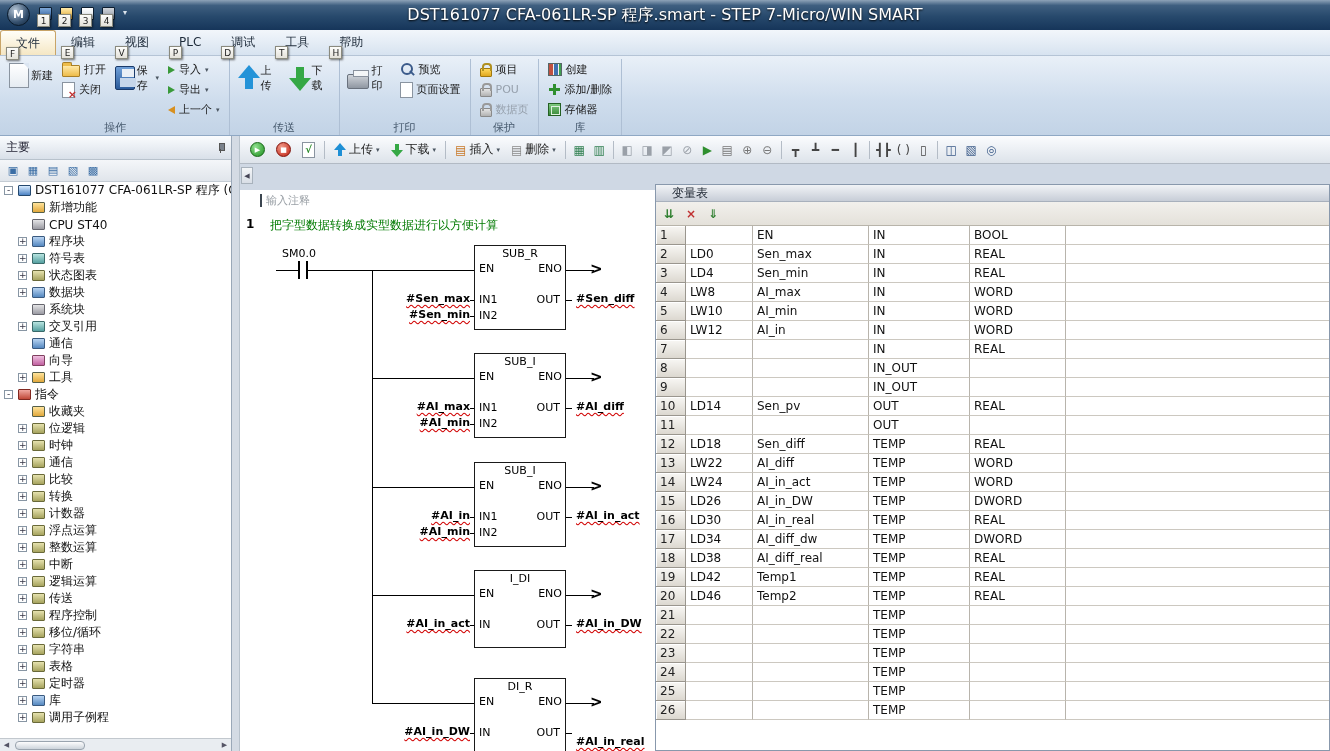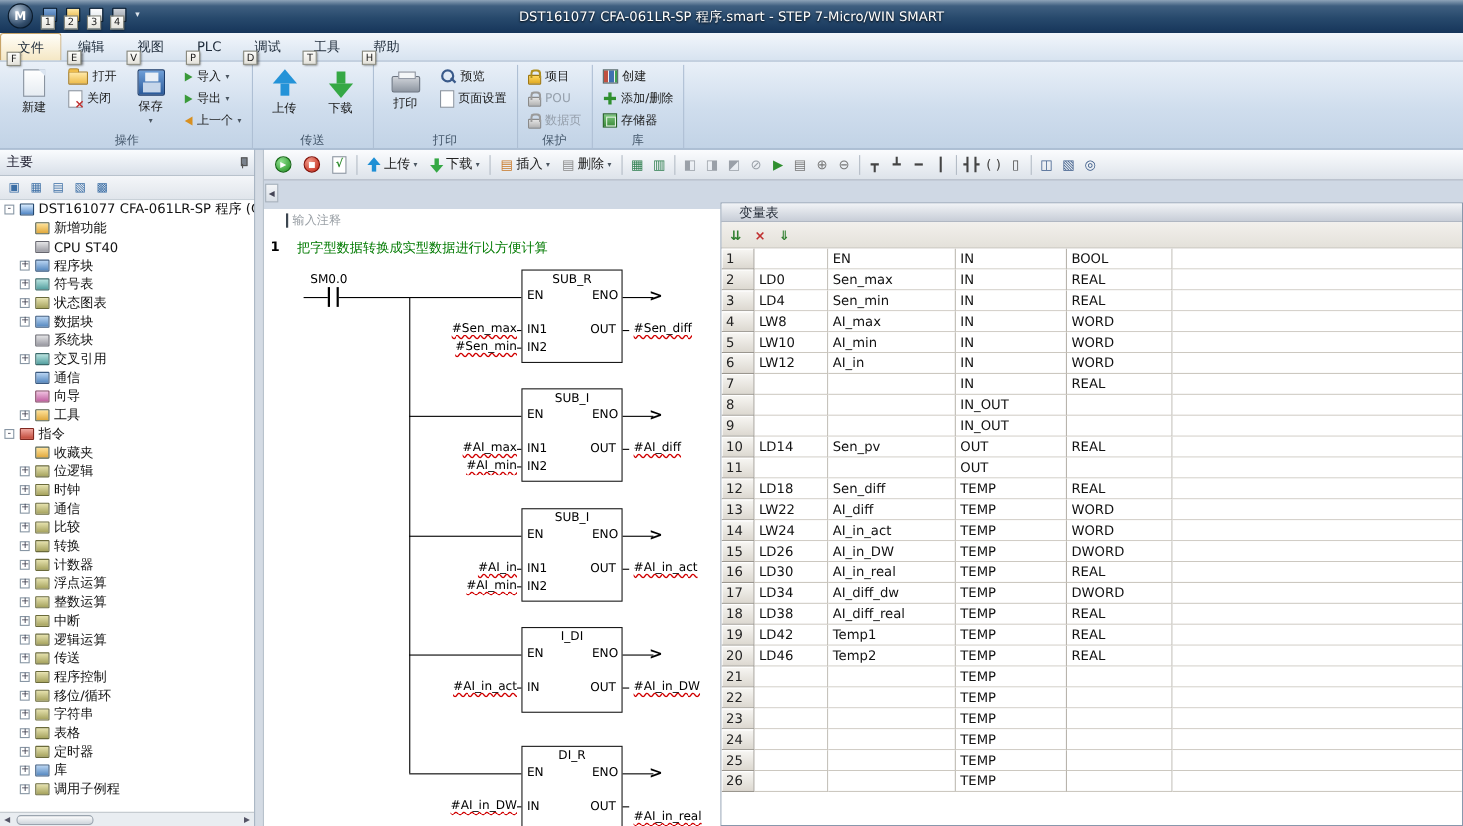--- a/index.html
+++ b/index.html
@@ -3,21 +3,21 @@
 <meta charset="utf-8">
 <style>
   * { margin:0; padding:0; box-sizing:border-box; }
   html,body { width:1330px; height:751px; overflow:hidden; }
   body { font-family:"DejaVu Sans","Liberation Sans",sans-serif; font-size:12px; color:#1a1a1a; background:#cfd8e4; position:relative; }
 
   
   .titlebar { position:absolute; left:0; top:0; width:100%; height:30px;
     background:linear-gradient(180deg,#8ea3b8 0%,#3f5f80 18%,#27496c 55%,#16355a 100%); z-index:40; }
   .title-text { position:absolute; left:0; right:0; top:0; height:30px; line-height:30px; text-align:center;
-    color:#fff; font-size:12px; text-shadow:0 1px 2px #000; pointer-events:none; }
+    color:#fff; font-size:16px; text-shadow:0 1px 2px #000; pointer-events:none; }
   .app-logo { position:absolute; left:7px; top:3px; width:23px; height:23px; border-radius:50%;
     background:radial-gradient(circle at 35% 30%,#b8c8d8,#35506e 60%,#10253c); border:1px solid #0a1a2a;
     color:#fff; font-size:11px; font-weight:bold; display:flex; align-items:center; justify-content:center; }
   .qat { position:absolute; left:36px; top:4px; display:flex; gap:3px; }
   .qat-btn { position:relative; width:18px; height:18px; border-radius:2px; display:flex; align-items:center; justify-content:center; }
   .qat-ic { width:13px; height:13px; border:1px solid #0d1e30; border-radius:1px; }
   .qat-ic.save { background:linear-gradient(#7fa8d8,#2a5a9a); }
   .qat-ic.folder { background:linear-gradient(#ffe9a8,#e0a830); }
   .qat-ic.page { background:linear-gradient(#ffffff,#d8e0e8); }
   .qat-ic.print { background:linear-gradient(#d0d4da,#8f97a2); }
@@ -34,21 +34,21 @@
   .mtab.active { background:linear-gradient(#fffef8,#f5e7c4); border:1px solid #c8a468; border-bottom:none; border-radius:3px 3px 0 0; }
   .mtab .kt { left:5px; top:16px; }
 
   
   .ribbon { position:absolute; left:0; top:56px; width:100%; height:80px;
     background:linear-gradient(#e9f0f8,#cfdded 55%,#c2d3e6); border-bottom:1px solid #8fa8c4; display:flex; padding:3px 2px 0 2px; z-index:20; }
   .rgroup { display:flex; flex-direction:column; border-right:1px solid #aebfd4; padding:1px 5px 0 5px; }
   .rgroup-content { flex:1; display:flex; align-items:flex-start; gap:3px; }
   .rgroup-label { height:15px; font-size:11px; color:#44576b; text-align:center; line-height:15px; }
   .rcol { display:flex; flex-direction:column; gap:1px; }
-  .rbtn-lg { width:48px; display:flex; flex-direction:column; align-items:center; gap:2px; padding:2px 1px; font-size:11px; border:1px solid transparent; border-radius:2px; }
+  .rbtn-lg { width:48px; display:flex; align-items:center; gap:2px; padding:2px 1px; font-size:11px; border:1px solid transparent; border-radius:2px; }
   .rbtn-sm { display:flex; align-items:center; gap:4px; font-size:11px; height:19px; padding:0 3px; border:1px solid transparent; border-radius:2px; white-space:nowrap; }
   .rbtn-sm.disabled { color:#96a0ac; }
   .caret { font-size:7px; color:#4a5560; }
 
   .i-new { width:20px; height:25px; background:linear-gradient(#ffffff,#e6ecf2); border:1px solid #8a94a0; position:relative; }
   .i-new::after { content:""; position:absolute; right:-1px; top:-1px; border-top:6px solid #dbe5f1; border-left:6px solid transparent; }
   .i-save { width:25px; height:24px; background:linear-gradient(#6f9fd8,#2a5a9a); border:1px solid #1a3a6a; border-radius:2px; position:relative; }
   .i-save::before { content:""; position:absolute; left:6px; top:2px; width:12px; height:8px; background:#e9eff6; }
   .i-save::after { content:""; position:absolute; left:4px; bottom:2px; width:16px; height:9px; background:#c6d6ea; }
   .i-folder { width:18px; height:12px; position:relative; background:linear-gradient(#ffe9a8,#eebc4a); border:1px solid #a87f28; border-radius:1px; margin-top:3px; }
@@ -130,21 +130,21 @@
   .tabsrow { position:absolute; left:14px; top:28px; right:0; height:26px; background:linear-gradient(#eef2f6,#ccd5e0); border-bottom:1px solid #9aa8b6; display:flex; align-items:flex-end; padding-left:3px; gap:1px; }
   .etab { border:1px solid #93a2b4; border-bottom:none; border-radius:3px 3px 0 0; padding:3px 10px 2px 10px; font-size:12px;
     background:linear-gradient(#fafbfc,#dde4ec); white-space:nowrap; }
   .etab.active { background:#fffef9; font-weight:bold; padding-bottom:3px; }
 
   .editor { position:absolute; left:0; top:54px; right:0; bottom:0; background:#fff; }
   #ladder { position:absolute; left:0; top:0; right:0; bottom:0; overflow:hidden; }
   .wire { position:absolute; background:#000; }
   .ltext { position:absolute; font-size:11px; white-space:nowrap; color:#000; }
   .lbox { position:absolute; border:1px solid #1a1a1a; background:transparent; }
-  .lvar { text-decoration:underline; text-decoration-style:wavy; text-decoration-color:#d00000; text-underline-offset:2px; }
+  .lvar { text-decoration:underline; text-decoration-style:wavy; text-decoration-color:#d00000; text-underline-offset:2px;font-weight:bold; }
 
   
   .vtpanel { position:absolute; left:655px; top:184px; right:0; bottom:0; background:#fff; border:1px solid #8898ac; z-index:50; display:flex; flex-direction:column; }
   .vt-title { height:17px; background:linear-gradient(#f1f3f6,#c7cdd7); border-bottom:1px solid #a8b0bc; font-size:12px; line-height:16px; padding-left:16px; color:#1c2430; }
   .vt-tools { height:24px; background:linear-gradient(#f2f0ec,#e4e1da); border-bottom:1px solid #b8b4aa; display:flex; align-items:center; padding-left:3px; gap:2px; }
   .vtico { width:20px; height:19px; display:flex; align-items:center; justify-content:center; font-size:12px; font-weight:bold; border:1px solid transparent; border-radius:2px; }
   .vt-grid { flex:1; overflow:hidden; background:#fff; }
   .vtr { display:flex; }
   .vtc { box-sizing:border-box; height:19px; line-height:18px; font-size:12px; padding:0 4px; border-right:1px solid #b8b4ac; border-bottom:1px solid #ccc8c0; overflow:hidden; white-space:nowrap; flex:none; background:#fff; color:#111; }
   .vtc.hdr { background:linear-gradient(#f8f7f4,#dcd8d0); border-right:1px solid #9a968e; border-bottom:1px solid #9a968e; box-shadow:inset 1px 1px 0 #fff; color:#222; }

